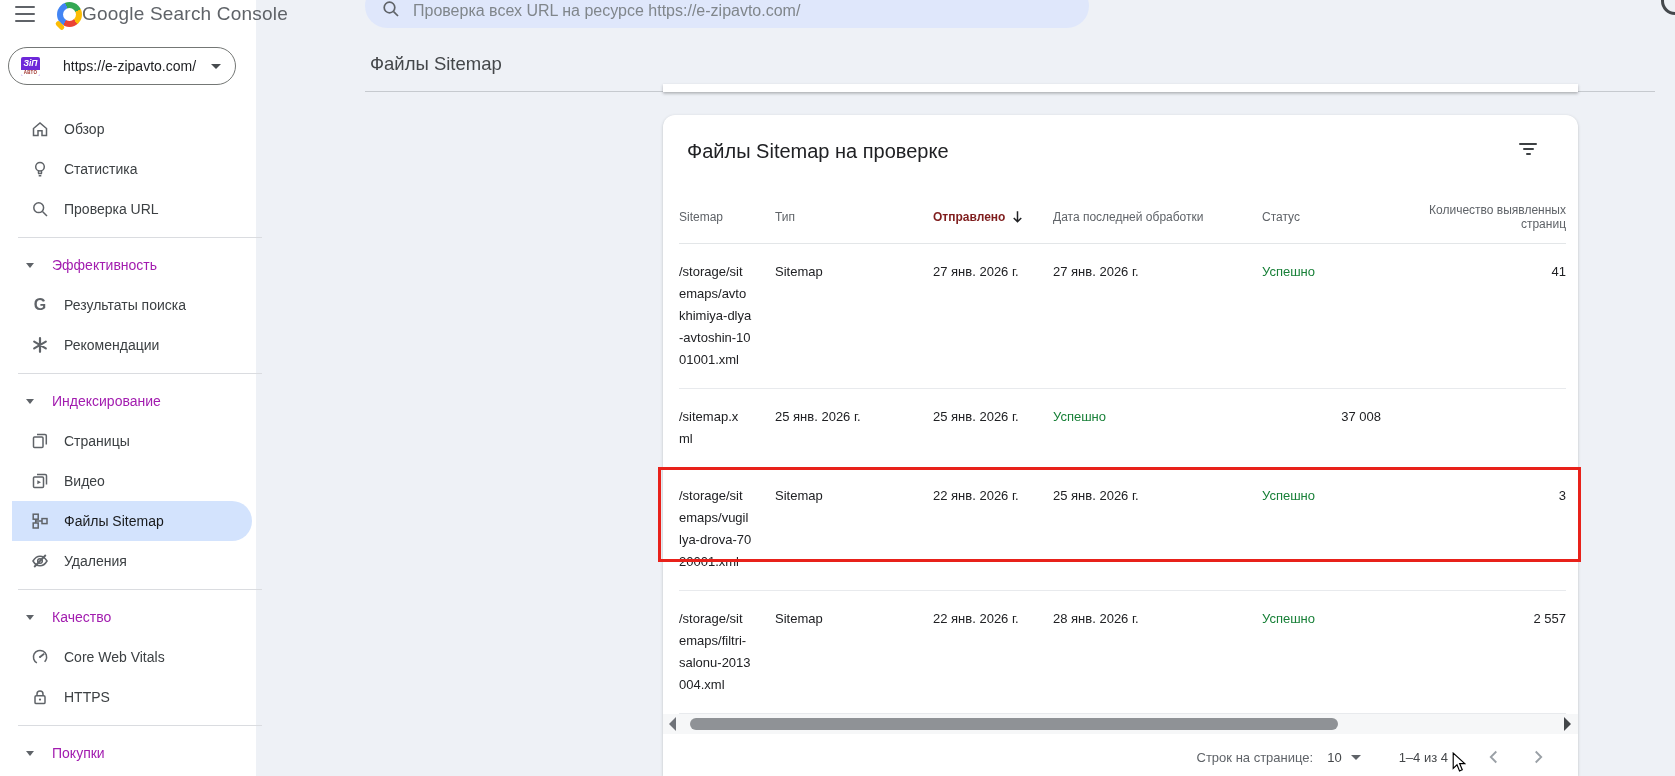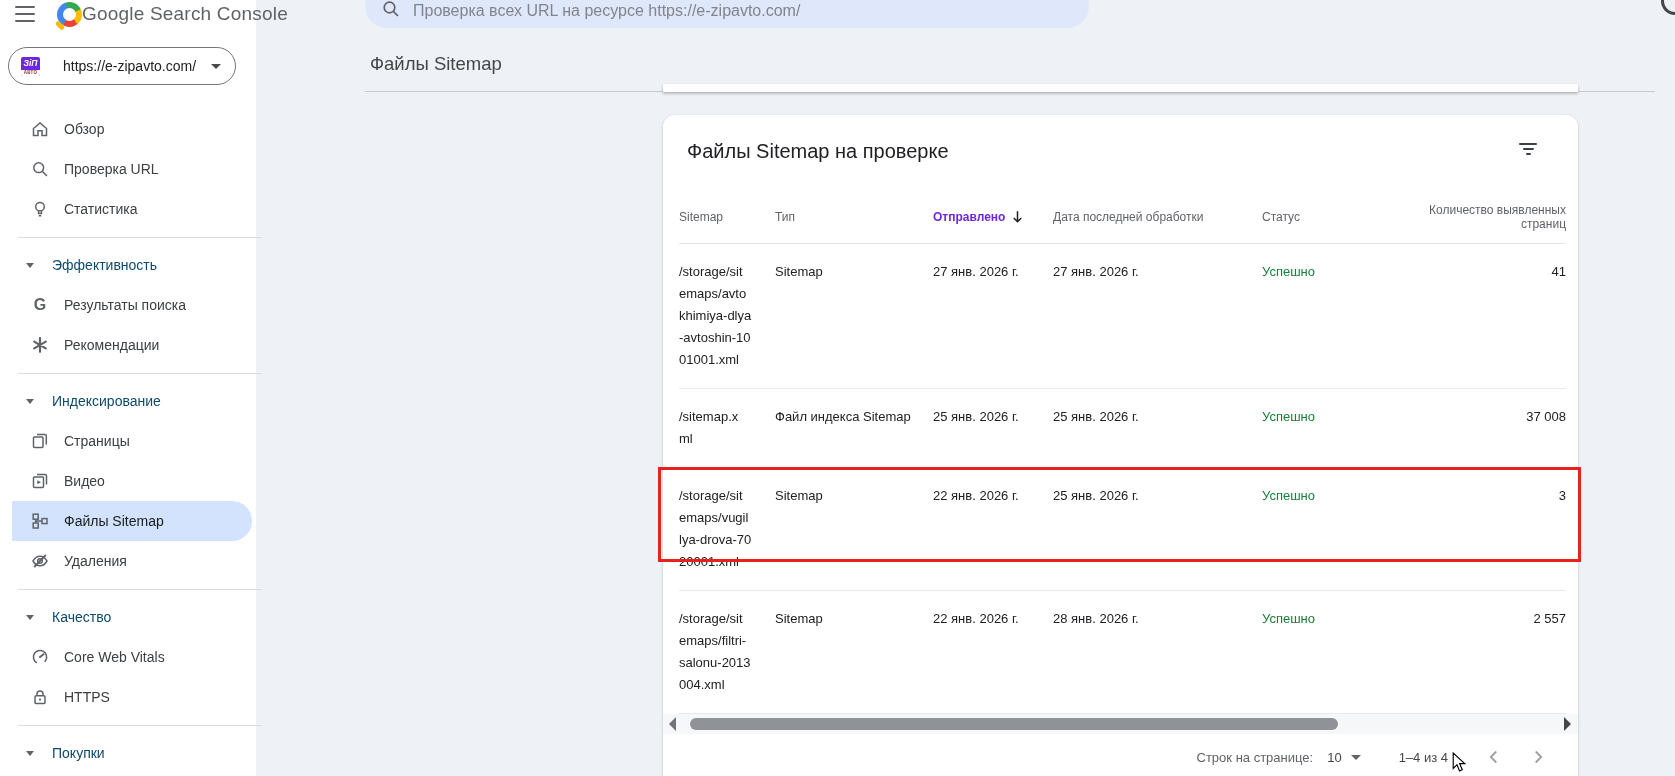--- a/index.html
+++ b/index.html
@@ -25,21 +25,21 @@
   .card-title { font-size:20px; font-weight:400; color:#202124; line-height:28px; }
   .filter-btn { position:absolute; right:40px; top:24px; width:20px; height:20px; cursor:pointer;
     display:flex; flex-direction:column; align-items:center; justify-content:center; gap:3px; }
   .filter-btn i { display:block; height:2px; background:#3c4043; border-radius:1px; }
   .filter-btn i:nth-child(1){ width:18px; } .filter-btn i:nth-child(2){ width:11px; } .filter-btn i:nth-child(3){ width:5px; }
 
   .thead, .trow { margin:0 12px 0 16px; display:grid;
     grid-template-columns:96px 158px 120px 209px 119px 1fr; }
   .thead { margin-top:25px; height:54px; align-items:center; border-bottom:1px solid #e3e6e8;
     font-size:12px; color:#5f6368; }
-  .thead .hc-sort { display:flex; align-items:center; gap:5px; font-weight:700; color:#6d28d9; }
+  .thead .hc-sort { display:flex; align-items:center; gap:5px; font-weight:700; color:#7f1d1d; }
   .thead .num, .trow .num { text-align:right; }
   .trow { padding:17px 0; border-bottom:1px solid #e8eaed; position:relative;
     font-size:13px; line-height:22px; color:#202124; }
   .path-cell { width:80px; }
   .hl-box { position:absolute; left:-21px; right:-15px; top:-1px; height:calc(100% - 27px);
     border:3px solid #e8211a; pointer-events:none; z-index:3; }
 
   .hscroll { position:relative; height:20px; background:#f6f7f8; }
   .hthumb { position:absolute; left:27px; top:4px; width:648px; height:12px; border-radius:6px; background:#8f9296; cursor:pointer; }
   .harrow { position:absolute; top:3px; width:10px; height:14px; cursor:pointer; }
@@ -81,21 +81,21 @@
 
   .nav { position:absolute; left:12px; top:109px; right:0; }
   .nav-item { height:40px; width:240px; display:flex; align-items:center; padding-left:18px;
     border-radius:0 20px 20px 0; cursor:pointer; }
   .nav-item.selected { background:#d3e3fd; }
   .nav-item.selected .nav-label { color:#191b1d; }
   .nav-ic { width:20px; height:20px; margin-right:14px; flex:none; }
   .nav-label { font-size:14px; color:#3c4043; white-space:nowrap; }
   .nav-section { height:40px; display:flex; align-items:center; padding-left:14px; cursor:pointer; }
   .nav-section .caret-down { border-left-width:4px; border-right-width:4px; border-top-width:5px; margin-right:18px; }
-  .nav-section .sec-label { font-size:14px; color:#0c4a6e; }
+  .nav-section .sec-label { font-size:14px; color:#a21caf; }
   .nav-divider { height:16px; position:relative; }
   .nav-divider::after { content:""; position:absolute; left:6px; top:8px; width:244px; height:1px; background:#dadce0; }
 
   .cursor { position:absolute; left:1452px; top:752px; z-index:50; pointer-events:none; }
   svg.ic { display:block; }
 </style>
 </head>
 <body>
 
 <div class="screen">
@@ -153,21 +153,20 @@
           <div>27 янв. 2026 г.</div>
           <div>27 янв. 2026 г.</div>
           <div style="color: rgb(24, 128, 56);">Успешно</div>
           <div class="num">41</div>
         </div>
         <div class="trow">
           <div class="path-cell">
             <div>/sitemap.x</div>
             <div>ml</div>
           </div>
-          <div>Файл индекса Sitemap</div>
           <div>25 янв. 2026 г.</div>
           <div>25 янв. 2026 г.</div>
           <div style="color: rgb(24, 128, 56);">Успешно</div>
           <div class="num">37 008</div>
         </div>
         <div class="trow">
           <div class="path-cell">
             <div>/storage/sit</div>
             <div>emaps/vugil</div>
             <div>lya-drova-70</div>
@@ -252,34 +251,34 @@
           <span class="nav-ic">
             <svg class="ic" viewBox="0 0 20 20" width="20" height="20" fill="none" stroke="#5f6368" stroke-width="1.5">
               <path d="M3.5 9.5 L10 4 L16.5 9.5 V16.5 H12 V11.7 H8 V16.5 H3.5 Z"></path>
             </svg>
           </span>
           <span class="nav-label">Обзор</span>
         </div>
         <div class="nav-item">
           <span class="nav-ic">
             <svg class="ic" viewBox="0 0 20 20" width="20" height="20" fill="none" stroke="#5f6368" stroke-width="1.5">
+              <circle cx="10" cy="7.8" r="4.3"></circle>
+              <path d="M8.5 11.7 V14.5 M11.5 11.7 V14.5 M8 14.5 h4 M8.7 16.8 h2.6"></path>
+            </svg>
+          </span>
+          <span class="nav-label">Статистика</span>
+        </div>
+        <div class="nav-item">
+          <span class="nav-ic">
+            <svg class="ic" viewBox="0 0 20 20" width="20" height="20" fill="none" stroke="#5f6368" stroke-width="1.5">
               <circle cx="8.7" cy="8.7" r="4.9"></circle>
               <path d="M12.5 12.5 L17 17"></path>
             </svg>
           </span>
           <span class="nav-label">Проверка URL</span>
-        </div>
-        <div class="nav-item">
-          <span class="nav-ic">
-            <svg class="ic" viewBox="0 0 20 20" width="20" height="20" fill="none" stroke="#5f6368" stroke-width="1.5">
-              <circle cx="10" cy="7.8" r="4.3"></circle>
-              <path d="M8.5 11.7 V14.5 M11.5 11.7 V14.5 M8 14.5 h4 M8.7 16.8 h2.6"></path>
-            </svg>
-          </span>
-          <span class="nav-label">Статистика</span>
         </div>
         <div class="nav-divider"></div>
         <div class="nav-section">
           <span class="caret-down"></span>
           <span class="sec-label">Эффективность</span>
         </div>
         <div class="nav-item">
           <span class="nav-ic">
             <svg class="ic" viewBox="0 0 20 20" width="20" height="20">
               <text x="10" y="15.2" text-anchor="middle" font-size="16" font-weight="bold" fill="#5f6368" font-family="Liberation Sans, sans-serif">G</text>

